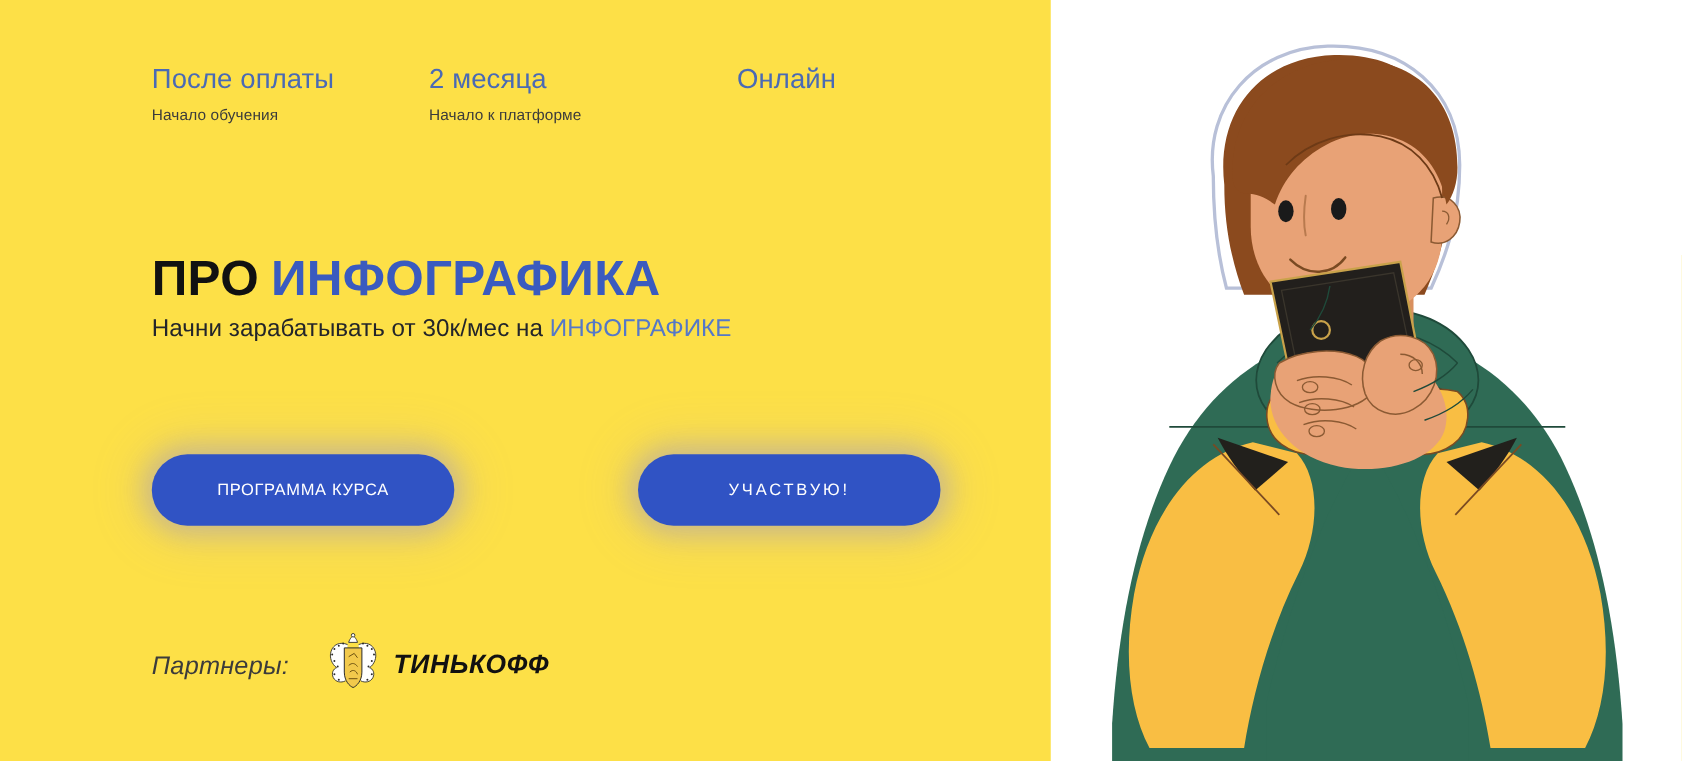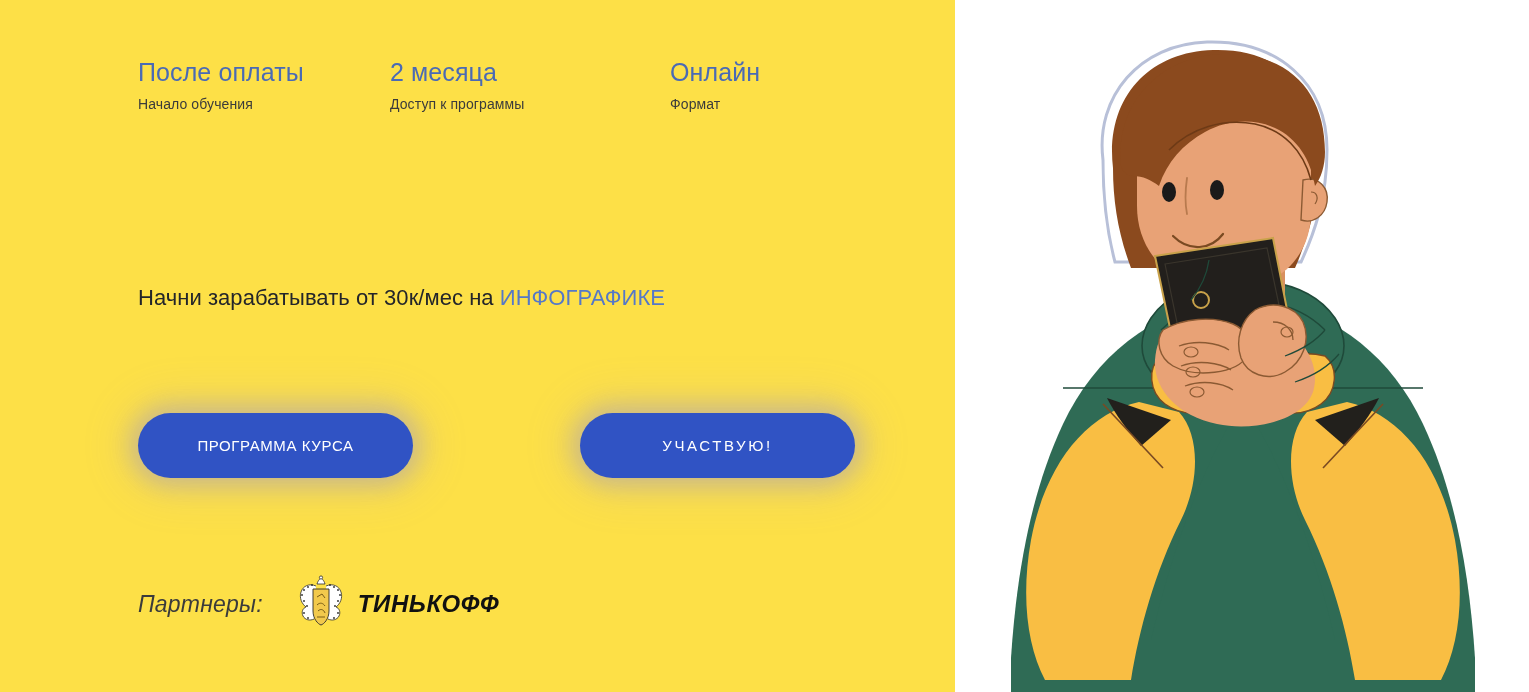--- a/index.html
+++ b/index.html
@@ -167,28 +167,28 @@
 
 <div class="page">
 
   <div class="info-strip">
     <div class="info-col c0">
       <div class="info-value">После оплаты</div>
       <div class="info-label">Начало обучения</div>
     </div>
     <div class="info-col c1">
       <div class="info-value">2 месяца</div>
-      <div class="info-label">Доступ к программы</div>
+      <div class="info-label">Начало к платформе</div>
     </div>
     <div class="info-col c2">
       <div class="info-value">Онлайн</div>
-      <div class="info-label">Формат</div>
     </div>
   </div>
 
+  <h1 class="heading"><span class="h-dark">ПРО</span><span class="h-blue">ИНФОГРАФИКА</span></h1>
 
   <div class="subtitle">
     <div><span>Начни зарабатывать от 30к/мес на </span><span class="s-blue">ИНФОГРАФИКЕ</span></div>
   </div>
 
   <div class="cta-row">
     <button class="btn btn-program" type="button">ПРОГРАММА КУРСА</button>
     <button class="btn btn-join" type="button">УЧАСТВУЮ!</button>
   </div>
 

